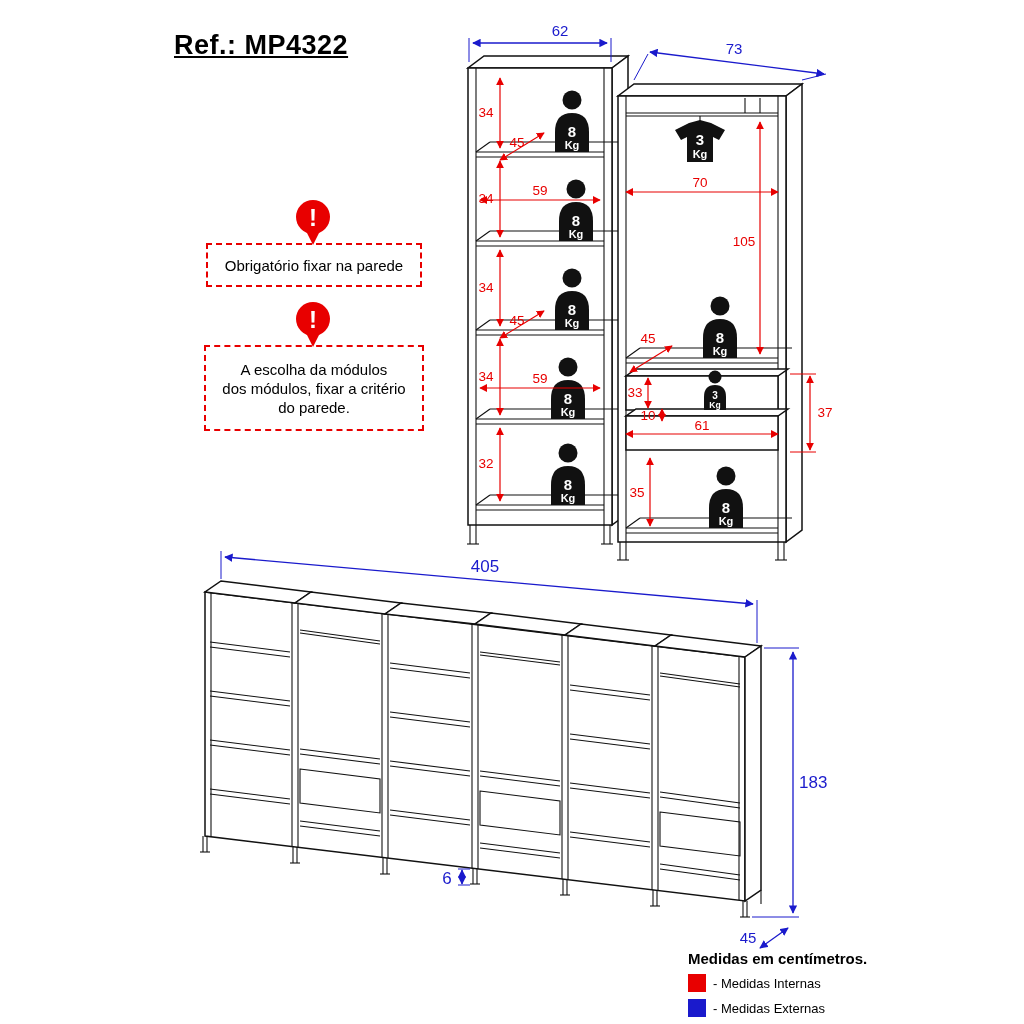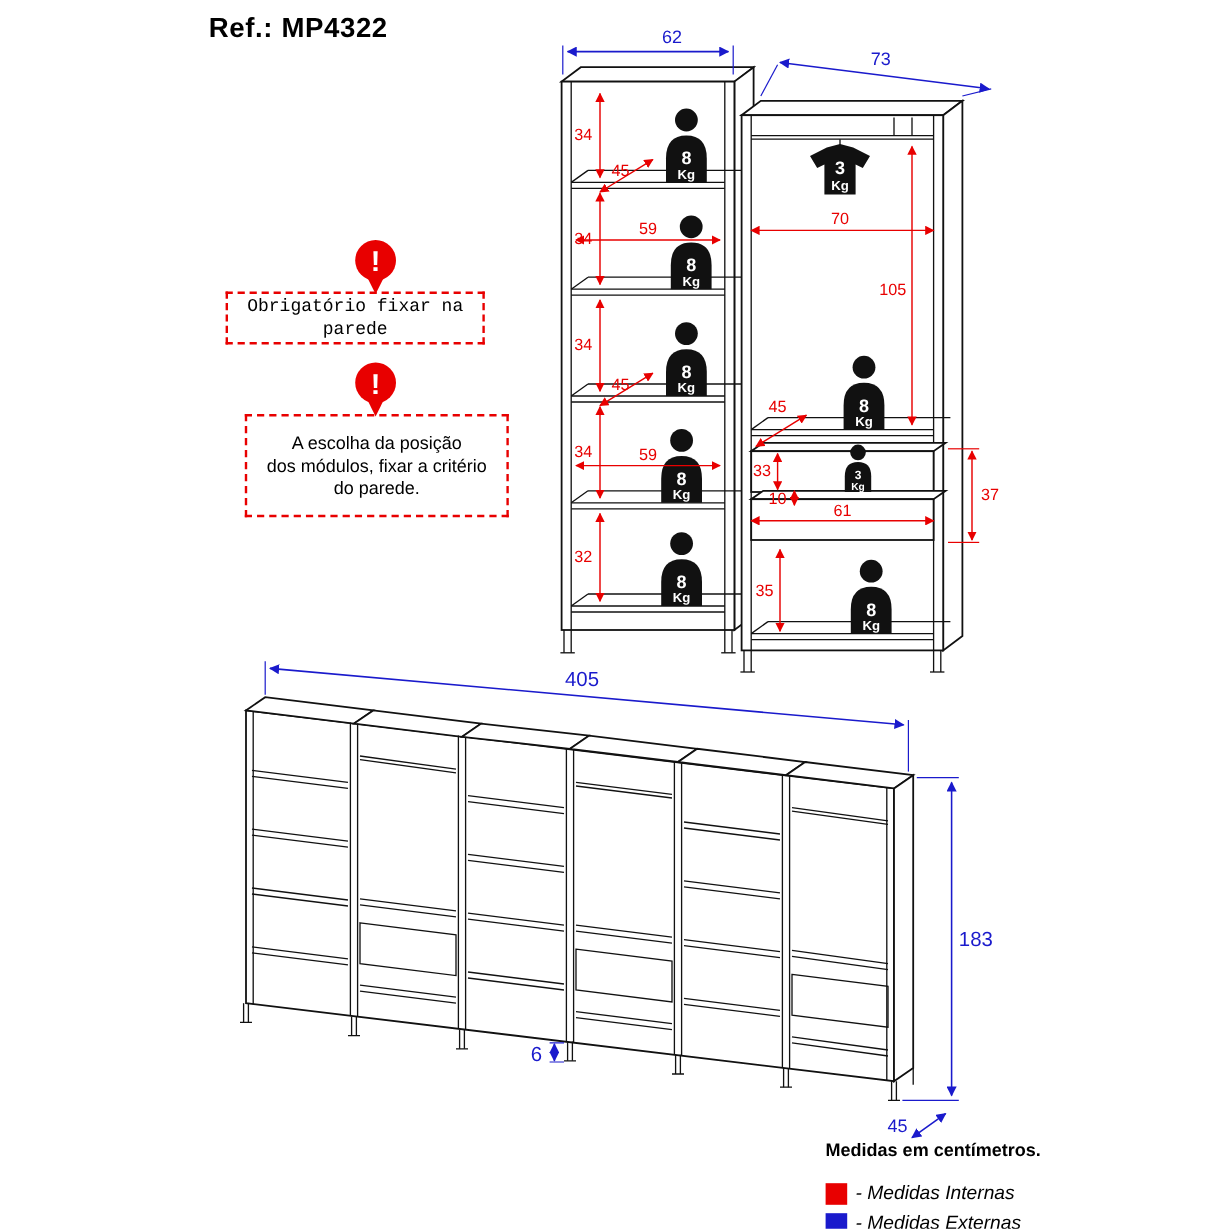--- a/index.html
+++ b/index.html
@@ -1,21 +1,21 @@
 <!DOCTYPE html>
 <html><head>
 <meta charset="utf-8">
 <style>
   html,body{margin:0;padding:0;}
   body{
     width:1024px;height:1024px;position:relative;background:#fff;
     font-family:"Liberation Sans",sans-serif;color:#000;overflow:hidden;
   }
   .abs{position:absolute;}
-  #page-title{left:174px;top:10px;font-size:23px;font-weight:bold;letter-spacing:.5px;}
+  #page-title{left:174px;top:30px;font-size:27px;font-weight:bold;letter-spacing:.5px;text-decoration:underline;}
   #diagram-svg{left:0;top:0;}
   svg text{font-family:"Liberation Sans",sans-serif;}
   .kf{stroke:#111;stroke-width:1.5;fill:#fff;}
   .k2{stroke:#111;stroke-width:1.1;fill:none;}
   .r{stroke:#e80000;stroke-width:1.2;fill:none;}
   .b{stroke:#1a1acc;stroke-width:1.3;fill:none;}
   .bt{stroke:#1a1acc;stroke-width:1;fill:none;}
   .rt{stroke:#e80000;stroke-width:1;fill:none;}
   .tr{fill:#e80000;font-size:13.5px;text-anchor:middle;}
   .tb{fill:#1a1acc;font-size:15px;text-anchor:middle;}
@@ -23,28 +23,28 @@
   .ts{text-anchor:start;}
   .wt{fill:#fff;font-weight:bold;font-size:15px;text-anchor:middle;}
   .wt2{fill:#fff;font-weight:bold;font-size:11px;text-anchor:middle;}
   .wt3{fill:#fff;font-weight:bold;font-size:10px;text-anchor:middle;}
   .wt4{fill:#fff;font-weight:bold;font-size:8.5px;text-anchor:middle;}
   .warnbox{
     position:absolute;border:2px dashed #e80000;
     display:flex;align-items:center;justify-content:center;
     text-align:center;font-size:15px;line-height:19px;color:#000;background:#fff0;
   }
-  #warn1{left:188px;top:243px;width:212px;height:40px;font-family:Liberation Mono, monospace;}
+  #warn1{left:206px;top:243px;width:212px;height:40px;}
   #warn2{left:204px;top:345px;width:216px;height:82px;}
   .warnicon{position:absolute;width:44px;height:48px;}
   #wicon1{left:291px;top:198px;}
   #wicon2{left:291px;top:300px;}
   #legend{left:688px;top:950px;}
-  #legend .hd{font-weight:bold;font-size:15px;margin-bottom:19px;}
-  .legrow{display:flex;align-items:center;gap:7px;margin-bottom:7px;font-size:16px;font-style:italic;}
+  #legend .hd{font-weight:bold;font-size:15px;margin-bottom:7px;}
+  .legrow{display:flex;align-items:center;gap:7px;margin-bottom:7px;font-size:13px;}
   .sq{width:18px;height:18px;display:inline-block;}
   .sqr{background:#e80000;}
   .sqb{background:#1a1acc;}
 </style>
 </head>
 <body>
 
 <div class="abs" id="page-title">Ref.: MP4322</div>
 
 <svg class="warnicon" id="wicon1" viewBox="0 0 44 48">
@@ -56,21 +56,21 @@
   <span>Obrigatório fixar na parede</span>
 </div>
 
 <svg class="warnicon" id="wicon2" viewBox="0 0 44 48">
   <circle cx="22" cy="19" r="17" fill="#e80000"></circle>
   <path d="M15,33 L29,33 L22,47 Z" fill="#e80000"></path>
   <text x="22" y="28" text-anchor="middle" font-size="24" font-weight="bold" fill="#fff">!</text>
 </svg>
 <div class="warnbox" id="warn2">
   <span>
-    <span style="display:block">A escolha da posição</span>
+    <span style="display:block">A escolha da módulos</span>
     <span style="display:block">dos módulos, fixar a critério</span>
     <span style="display:block">do parede.</span>
   </span>
 </div>
 
 <svg class="abs" id="diagram-svg" width="1024" height="1024" viewBox="0 0 1024 1024">
   <defs>
     <marker id="mr" viewBox="0 0 10 10" refX="9" refY="5" markerWidth="6.5" markerHeight="6.5" orient="auto-start-reverse">
       <path d="M0,0 L10,5 L0,10 z" fill="#e80000"></path>
     </marker>

